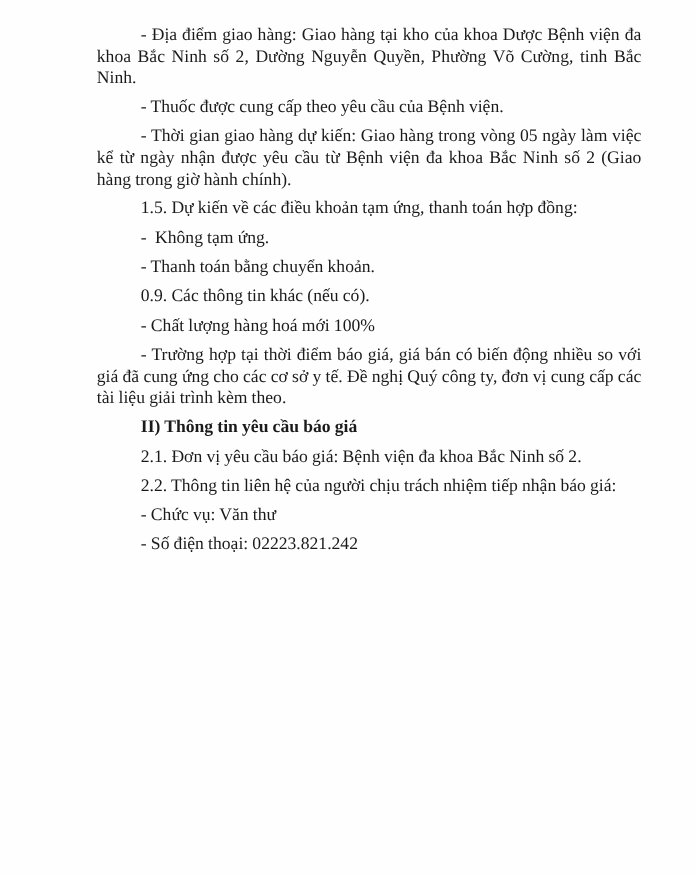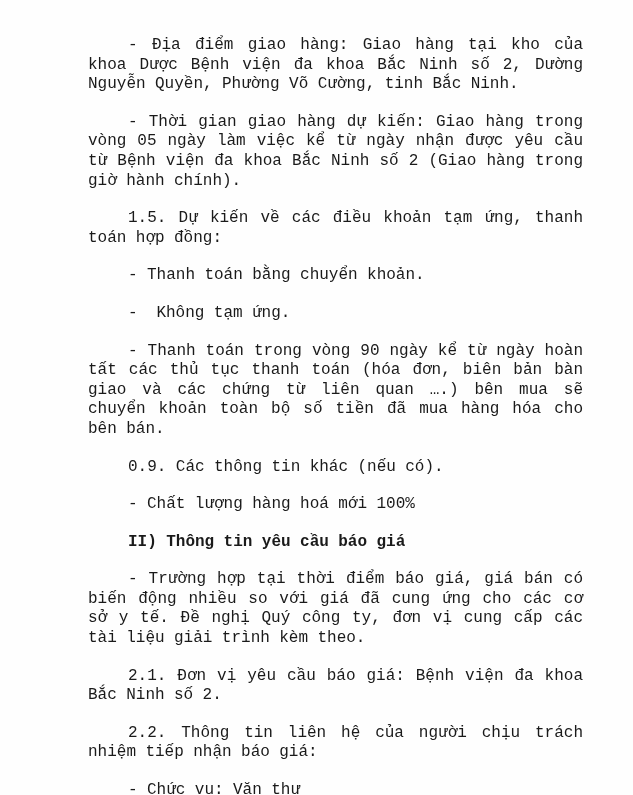--- a/index.html
+++ b/index.html
@@ -17,44 +17,43 @@
     font-family: "Liberation Serif", "DejaVu Serif", serif;
     font-size: 16px;
     line-height: 19.6px;
     padding: 18px 50px 0 88px;
     overflow: hidden;
   }
   .doc-body {
     width: 100%;
   }
   .para {
-    margin: 18px 0 7px 0;
+    margin: 4px 0 7px 0;
     text-indent: 40px;
     text-align: justify;
     word-spacing: -0.2px;
-    font-family: Liberation Mono, monospace;
   }
   .para.heading {
     font-weight: 700;
     text-align: left;
   }
 </style>
 </head>
 <body>
 
 <div class="page" style="background: rgb(254, 254, 254); color: rgb(26, 26, 26);">
   <div class="doc-body">
       <p class="para body">- Địa điểm giao hàng: Giao hàng tại kho của khoa Dược Bệnh viện đa khoa Bắc Ninh số 2, Dường Nguyễn Quyền, Phường Võ Cường, tinh Bắc Ninh.</p>
+      <p class="para body">- Thuốc được cung cấp theo yêu cầu của Bệnh viện.</p>
       <p class="para body">- Thời gian giao hàng dự kiến: Giao hàng trong vòng 05 ngày làm việc kể từ ngày nhận được yêu cầu từ Bệnh viện đa khoa Bắc Ninh số 2 (Giao hàng trong giờ hành chính).</p>
       <p class="para body">1.5. Dự kiến về các điều khoản tạm ứng, thanh toán hợp đồng:</p>
+      <p class="para body">- &nbsp;Không tạm ứng.</p>
       <p class="para body">- Thanh toán bằng chuyển khoản.</p>
-      <p class="para body">- &nbsp;Không tạm ứng.</p>
-      <p class="para body">- Thanh toán trong vòng 90 ngày kể từ ngày hoàn tất các thủ tục thanh toán (hóa đơn, biên bản bàn giao và các chứng từ liên quan ….) bên mua sẽ chuyển khoản toàn bộ số tiền đã mua hàng hóa cho bên bán.</p>
       <p class="para body">0.9. Các thông tin khác (nếu có).</p>
       <p class="para body">- Chất lượng hàng hoá mới 100%</p>
+      <p class="para body">- Trường hợp tại thời điểm báo giá, giá bán có biến động nhiều so với giá đã cung ứng cho các cơ sở y tế. Đề nghị Quý công ty, đơn vị cung cấp các tài liệu giải trình kèm theo.</p>
       <p class="para heading">II) Thông tin yêu cầu báo giá</p>
-      <p class="para body">- Trường hợp tại thời điểm báo giá, giá bán có biến động nhiều so với giá đã cung ứng cho các cơ sở y tế. Đề nghị Quý công ty, đơn vị cung cấp các tài liệu giải trình kèm theo.</p>
       <p class="para body">2.1. Đơn vị yêu cầu báo giá: Bệnh viện đa khoa Bắc Ninh số 2.</p>
       <p class="para body">2.2. Thông tin liên hệ của người chịu trách nhiệm tiếp nhận báo giá:</p>
       <p class="para body">- Chức vụ: Văn thư</p>
       <p class="para body">- Số điện thoại: 02223.821.242</p>
     </div>
 </div>
 
 </body></html>

